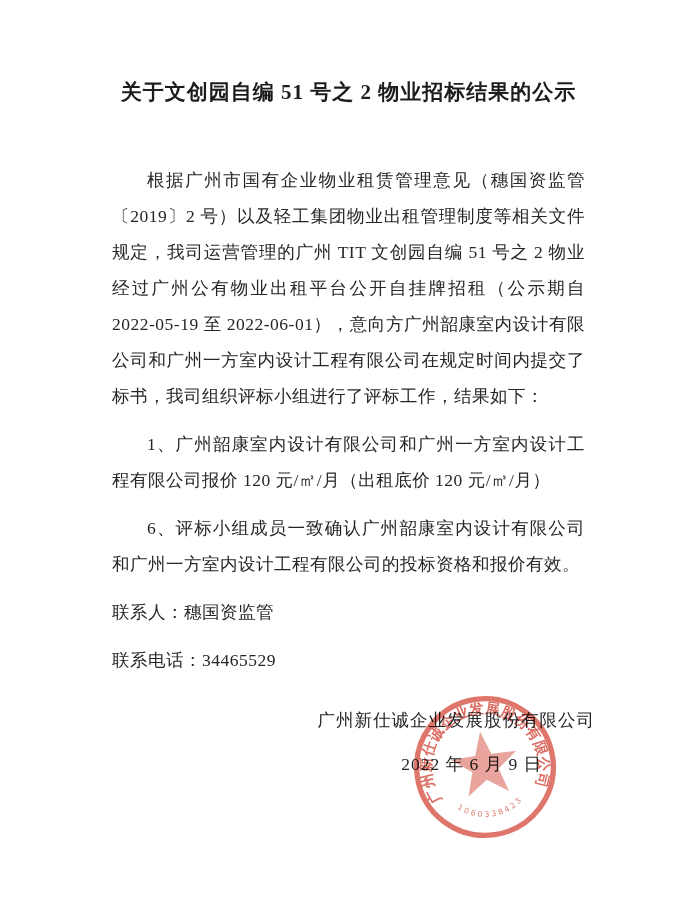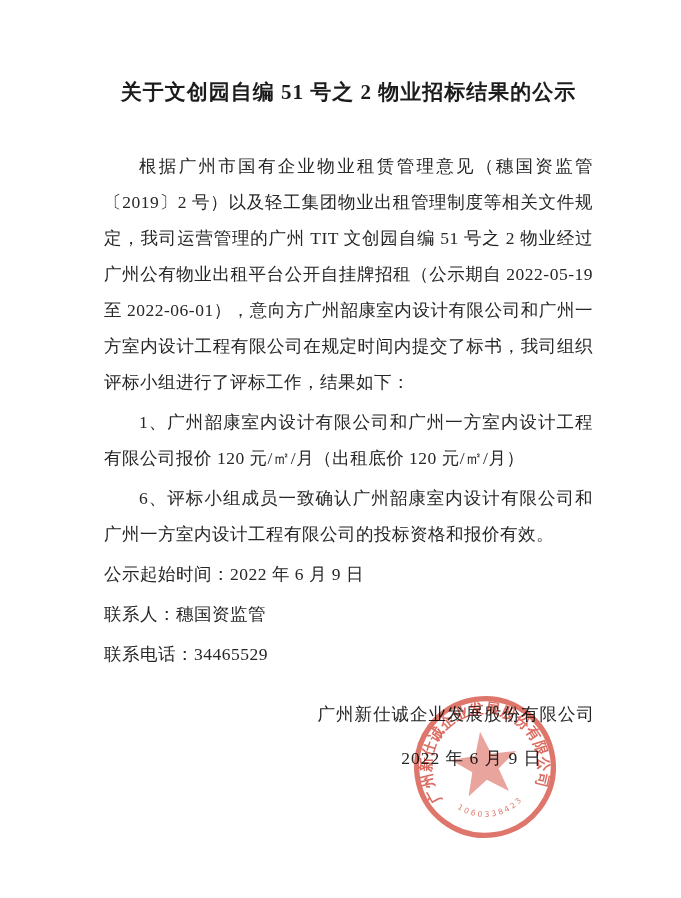--- a/index.html
+++ b/index.html
@@ -11,30 +11,30 @@
     position:relative;
     overflow:hidden;
   }
   .page{
     position:relative;
     width:681px;height:898px;
     box-sizing:border-box;
     padding:76px 84px 0 100px;
   }
   h1.doc-title{
-    margin:0 0 40px 0;
+    margin:0 0 54px 0;
     font-size:21px;
     line-height:32px;
     font-weight:bold;
     text-align:center;
     letter-spacing:1px;
     color:#1c1c1c;
   }
   .body-text p{
-    margin:4px;
+    margin:12px;
     font-size:17.5px;
     line-height:36px;
     text-align:justify;
     text-align-last:left;
     letter-spacing:0.5px;
   }
   .body-text p.indent{ text-indent:2em; }
   .signature{
     margin-top:24px;
   }
@@ -86,21 +86,20 @@
 <body>
 
 <div class="page">
 
   <h1 class="doc-title">关于文创园自编 51 号之 2 物业招标结果的公示</h1>
 
   <div class="body-text">
     <p class="indent">根据广州市国有企业物业租赁管理意见（穗国资监管〔2019〕2 号）以及轻工集团物业出租管理制度等相关文件规定，我司运营管理的广州 TIT 文创园自编 51 号之 2 物业经过广州公有物业出租平台公开自挂牌招租（公示期自 2022-05-19 至 2022-06-01），意向方广州韶康室内设计有限公司和广州一方室内设计工程有限公司在规定时间内提交了标书，我司组织评标小组进行了评标工作，结果如下：</p>
     <p class="indent">1、广州韶康室内设计有限公司和广州一方室内设计工程有限公司报价 120 元/㎡/月（出租底价 120 元/㎡/月）</p>
     <p class="indent">6、评标小组成员一致确认广州韶康室内设计有限公司和广州一方室内设计工程有限公司的投标资格和报价有效。</p>
-    <p>公示起始时间：2022 年 6 月 9 日</p>
     <p>联系人：穗国资监管</p>
     <p>联系电话：34465529</p>
   </div>
 
   <div class="signature">
     <p class="company-line">广州新仕诚企业发展股份有限公司</p>
     <p class="date-line">2022 年 6 月 9 日</p>
   </div>
 
   <div class="stamp">

